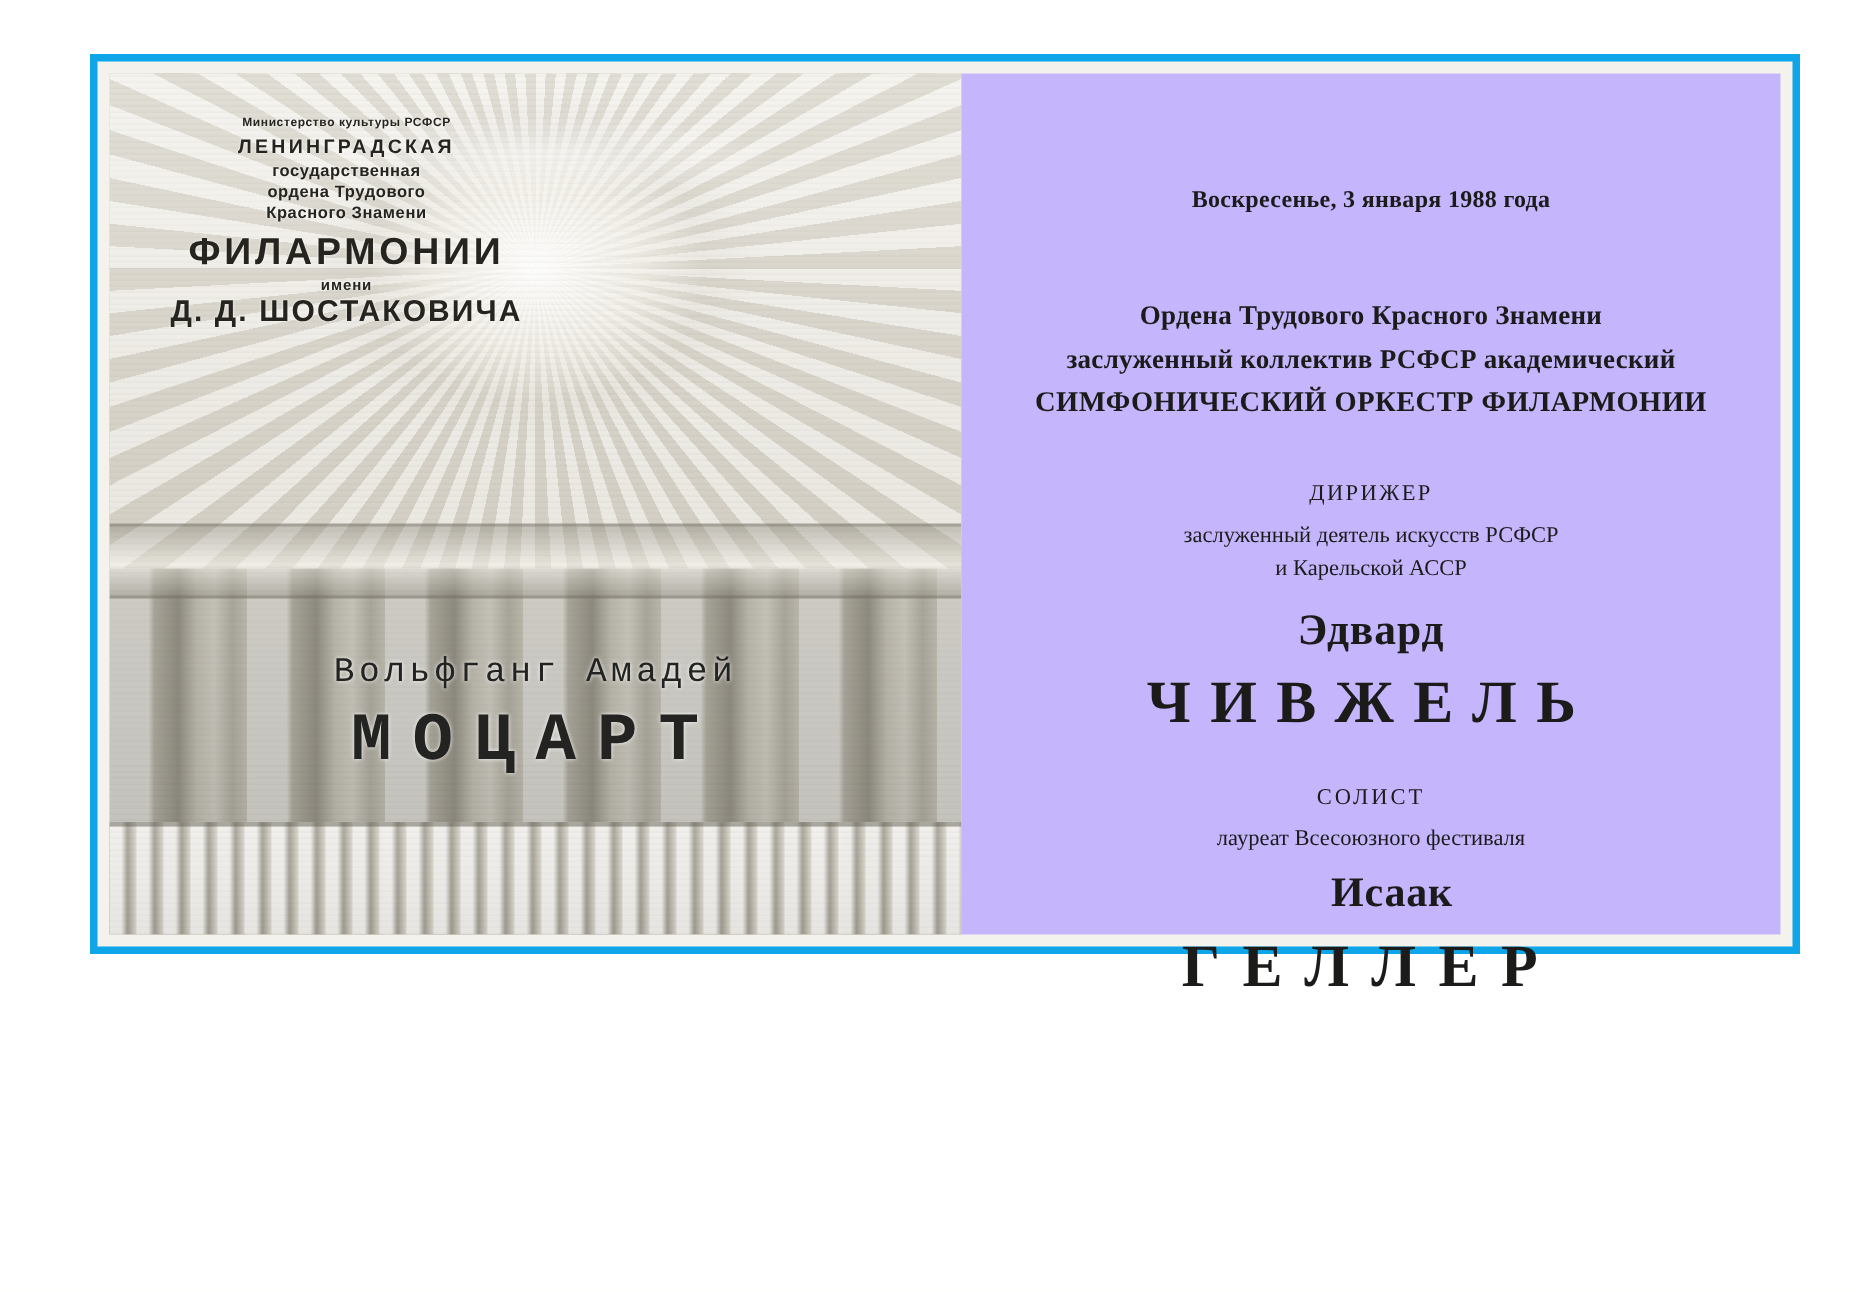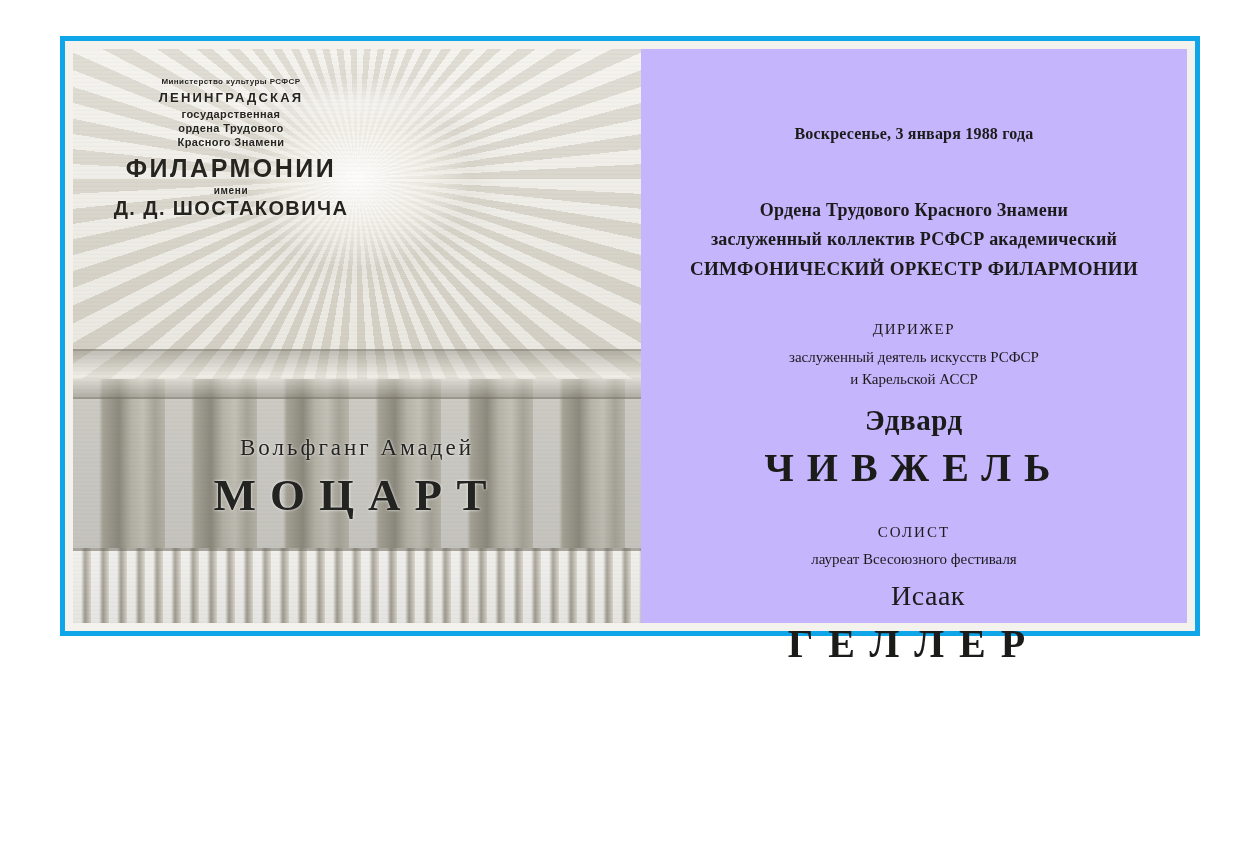--- a/index.html
+++ b/index.html
@@ -167,21 +167,21 @@
     font-size: 20px;
     font-weight: bold;
     letter-spacing: 1.4px;
     margin-top: 1px;
   }
 
   .cover-composer {
     position: absolute;
     left: 0; right: 0;
     top: 386px;
-    font-family: Liberation Serif, serif;
+    font-family: Liberation Mono, monospace;
     color: #232321;
     text-shadow: 0 0 3px rgba(255,255,255,0.9);
   }
   .cc-first {
     font-size: 23px;
     letter-spacing: 3px;
     font-weight: normal;
   }
   .cc-last {
     font-size: 45px;
@@ -251,21 +251,21 @@
     font-size: 40px;
     font-weight: bold;
     letter-spacing: 13px;
   }
 
   .role-2 { margin-top: 33px; font-size: 15px; letter-spacing: 2px; }
   .credit-2 { margin-top: 10px; font-size: 15px; }
   .artist2-first {
     margin-top: 12px;
     font-size: 28px;
-    font-weight: normal;
+    font-weight: bold;
     letter-spacing: 0.5px;
     padding-left: 28px;
   }
   .artist2-last {
     margin-top: 8px;
     font-size: 40px;
     font-weight: bold;
     letter-spacing: 15px;
   }
 </style>

